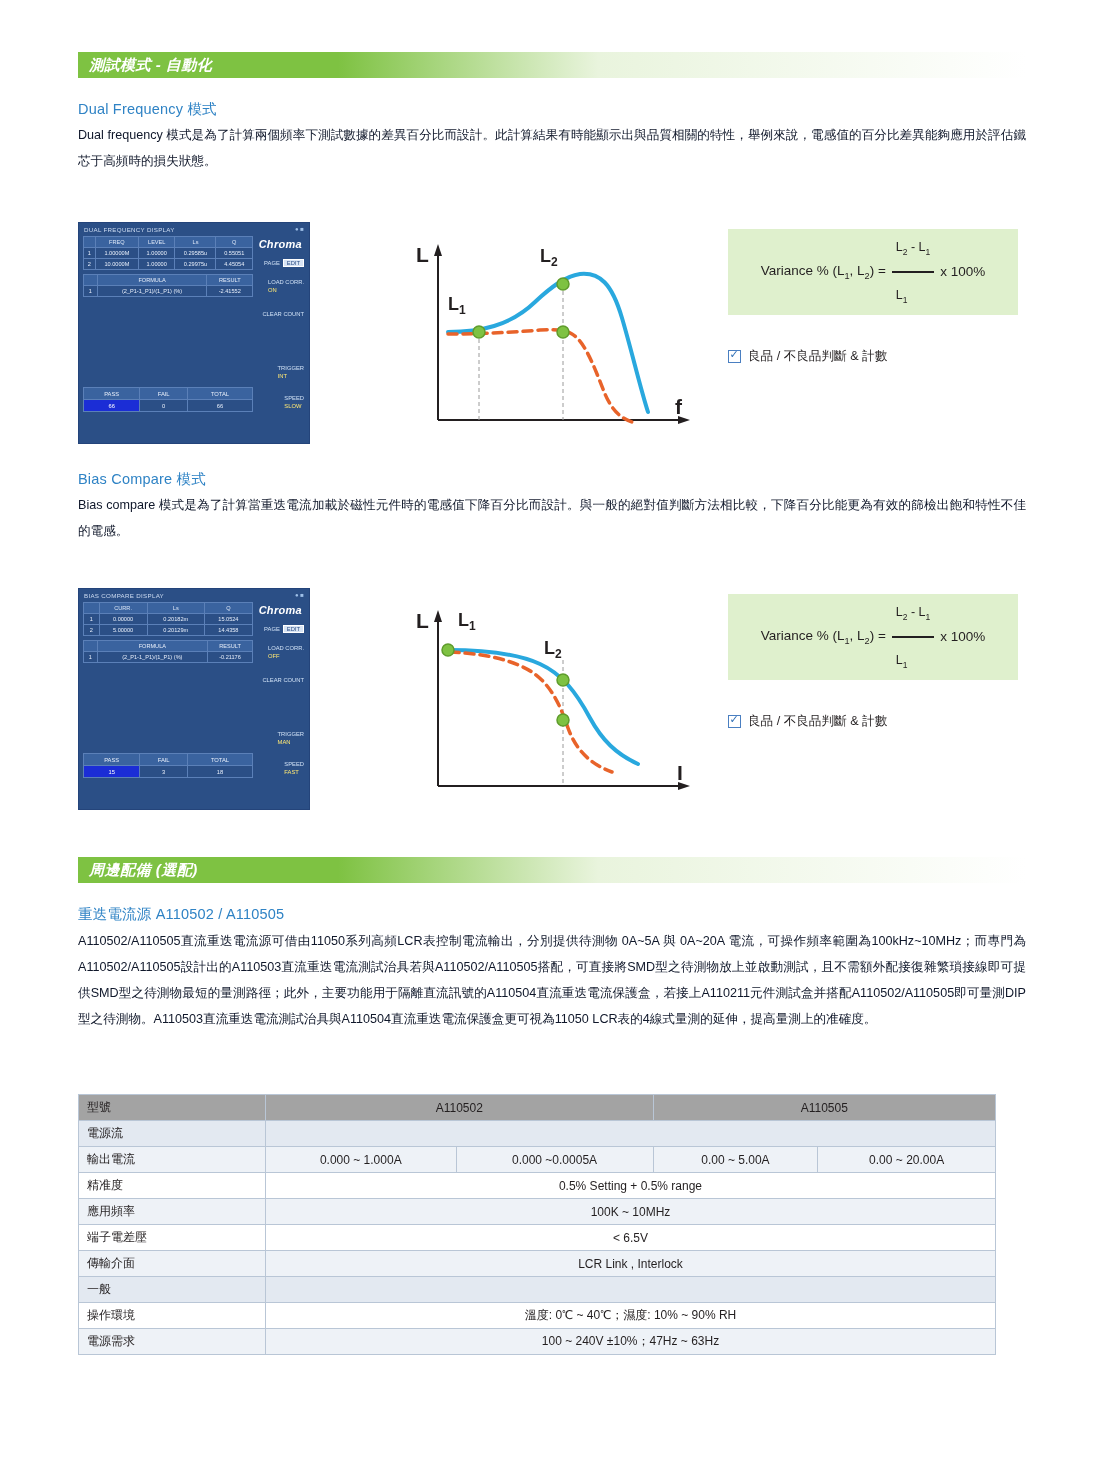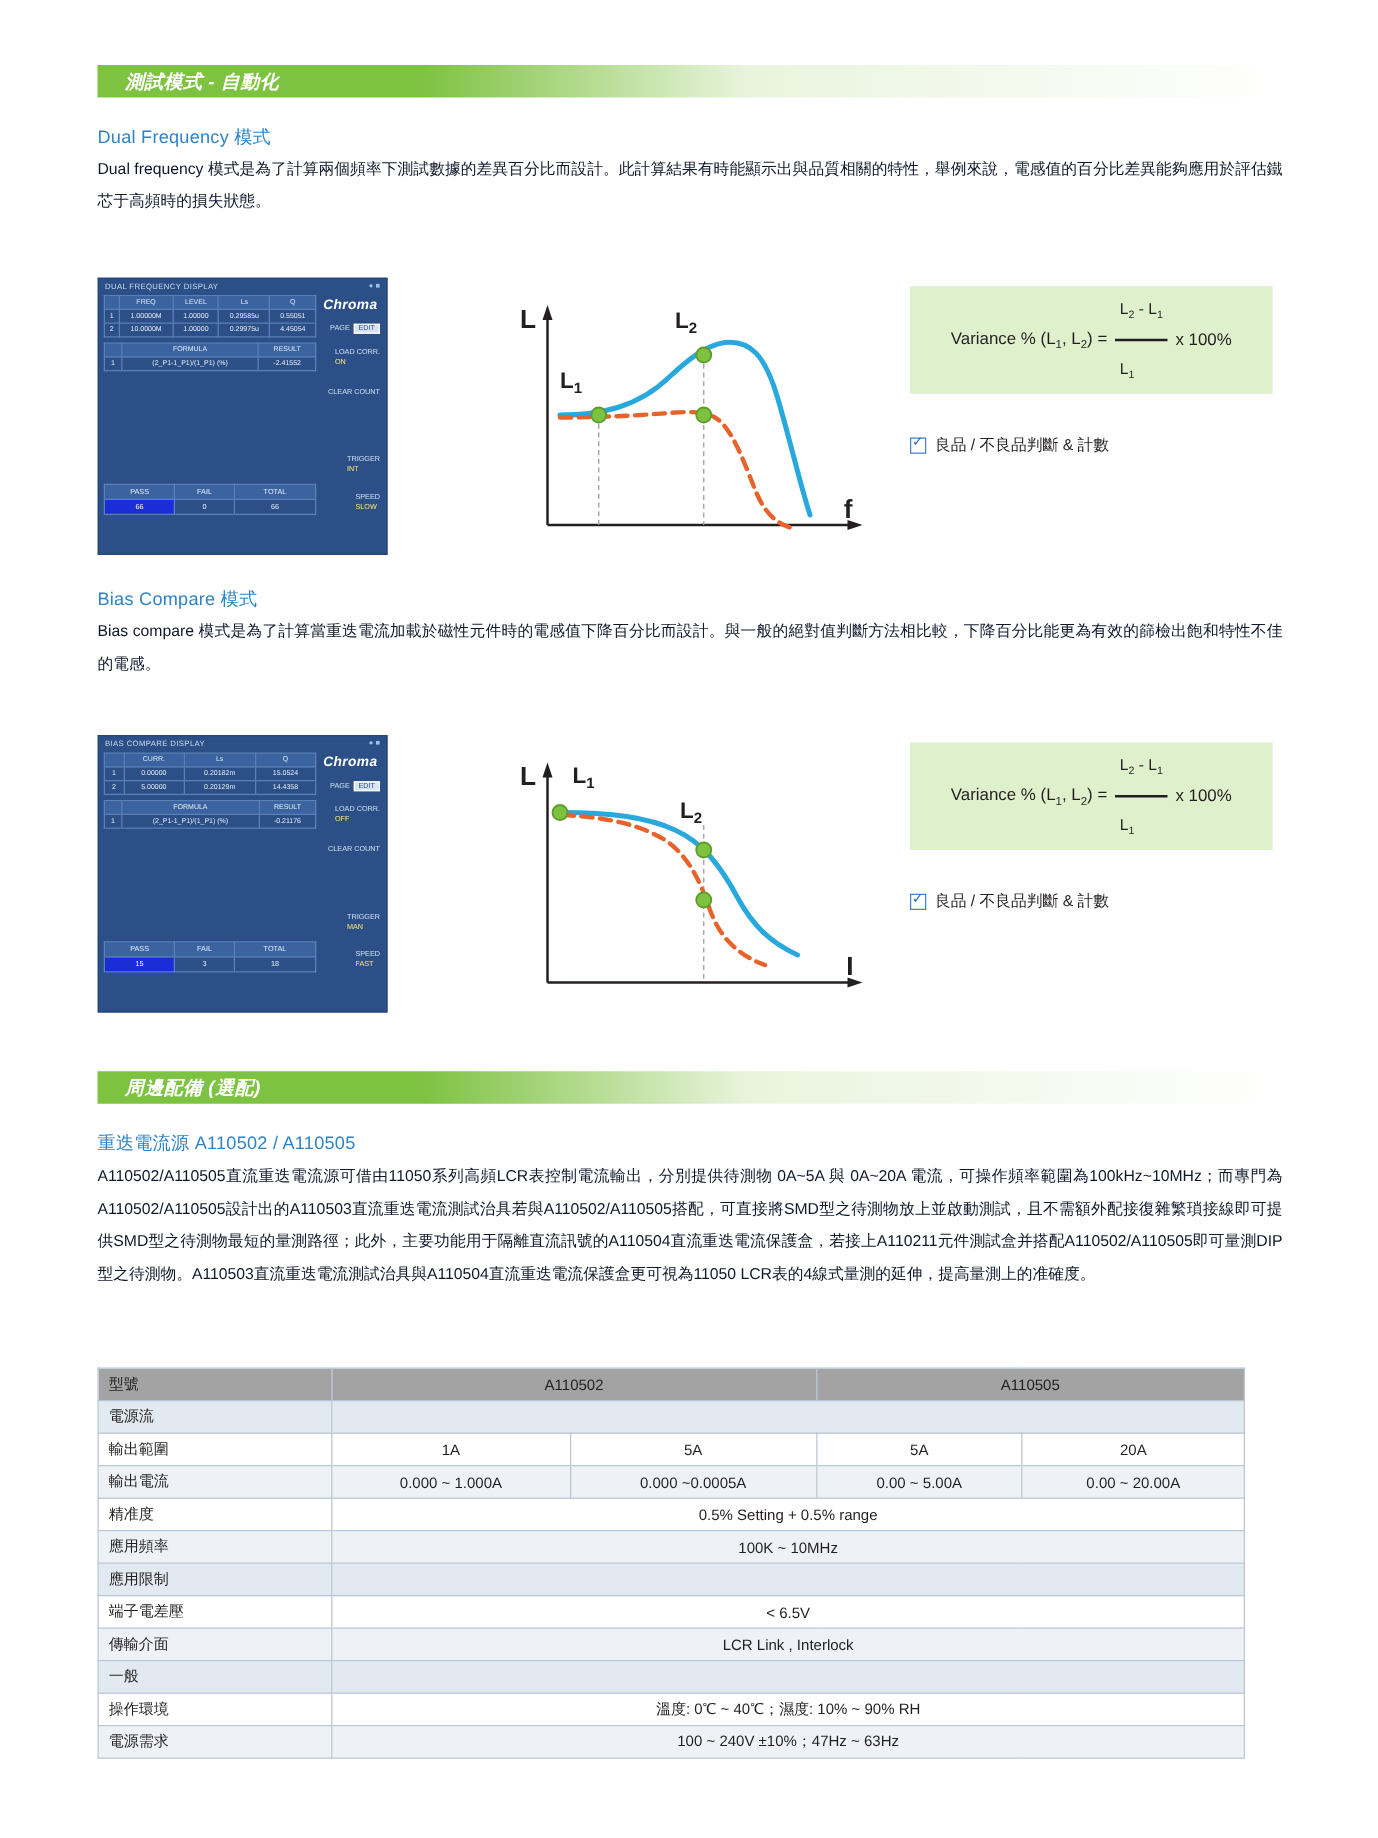--- a/index.html
+++ b/index.html
@@ -18,21 +18,21 @@
     position:absolute;
     left:78px; width:948px; height:26px;
     background:linear-gradient(to right, #7ec242 0px, #7ec242 260px, #e9f4dd 520px, #ffffff 948px);
     display:flex; align-items:center;
   }
   .section-bar .title {
     color:#ffffff;
     font-size:15px;
     font-weight:bold;
     font-style:italic;
-    padding-left:22px;
+    padding-left:11px;
     letter-spacing:0.5px;
   }
 
   
   .sub-head {
     position:absolute;
     left:78px;
     font-size:14.5px;
     color:#2f83c5;
     font-weight:normal;
@@ -440,46 +440,35 @@
     <tbody>
         <tr class="hdr">
       <td class="lbl">型號</td>
       <td class="center" colspan="2">A110502</td>
       <td class="center" colspan="2">A110505</td>
     </tr>
     <tr class="cat">
       <td class="lbl">電源流</td>
       <td colspan="4"></td>
     </tr>
-    <tr>
-      <td class="lbl">輸出範圍</td>
-      <td class="center">1A</td>
-      <td class="center">5A</td>
-      <td class="center">5A</td>
-      <td class="center">20A</td>
-    </tr>
     <tr class="alt">
       <td class="lbl">輸出電流</td>
       <td class="center">0.000 ~ 1.000A</td>
       <td class="center">0.000 ~0.0005A</td>
       <td class="center">0.00 ~ 5.00A</td>
       <td class="center">0.00 ~ 20.00A</td>
     </tr>
     <tr>
       <td class="lbl">精准度</td>
       <td class="center" colspan="4">0.5% Setting + 0.5% range</td>
     </tr>
     <tr class="alt">
       <td class="lbl">應用頻率</td>
       <td class="center" colspan="4">100K ~ 10MHz</td>
     </tr>
-    <tr class="cat">
-      <td class="lbl">應用限制</td>
-      <td colspan="4"></td>
-    </tr>
     <tr>
       <td class="lbl">端子電差壓</td>
       <td class="center" colspan="4">&lt; 6.5V</td>
     </tr>
     <tr class="alt">
       <td class="lbl">傳輸介面</td>
       <td class="center" colspan="4">LCR Link , Interlock</td>
     </tr>
     <tr class="cat">
       <td class="lbl">一般</td>

